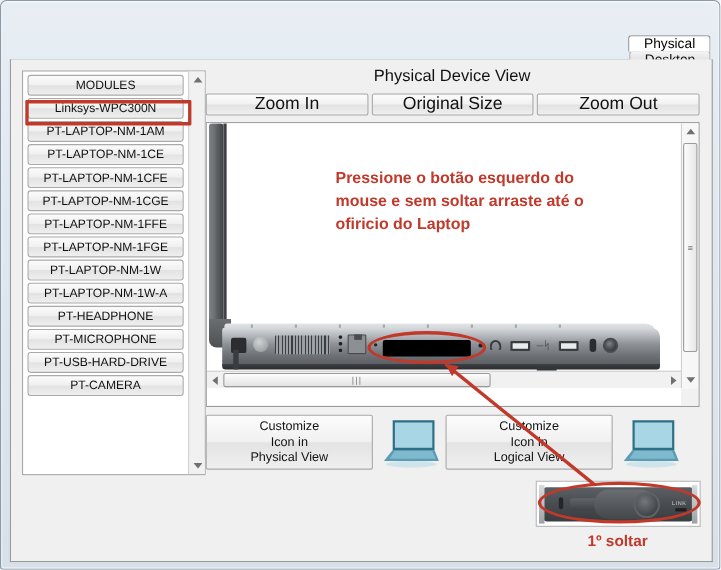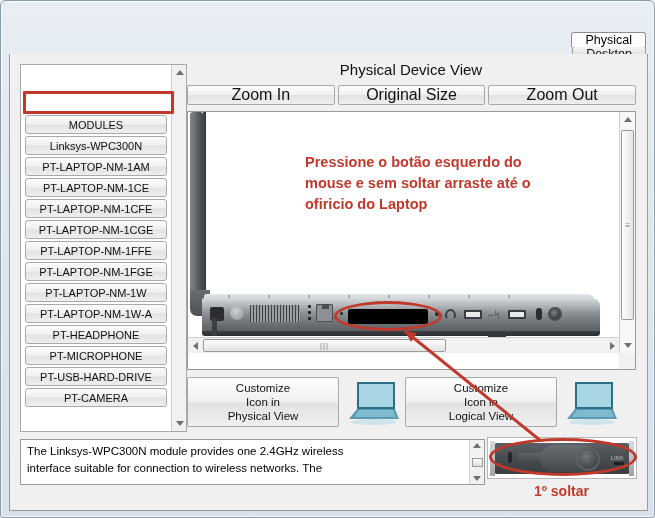--- a/index.html
+++ b/index.html
@@ -122,21 +122,21 @@
   .modbtn {
     height: 19px;
     margin-bottom: 2px;
     border: 1px solid #a9a9a9;
     border-radius: 3px;
     background: linear-gradient(180deg,#fbfbfb 0%, #f0f0f0 48%, #e2e2e2 52%, #efefef 100%);
     display: flex; align-items: center; justify-content: center;
     font-size: 11px; color: #101010;
     white-space: nowrap;
   }
-  .modbtn.header { color: #111; margin-top: 47px; }
+  .modbtn.header { color: #111; }
   .selbox {
     position: absolute;
     left: 2px; top: 26px;
     width: 151px; height: 23px;
     border: 3px solid #c0392b;
     border-radius: 1px;
     pointer-events: none;
     z-index: 5;
   }
   .vscroll {
@@ -511,35 +511,20 @@
         <div class="vscroll">
           <div class="arrow top">
               <div class="tri-up"></div>
             </div>
           <div class="arrow bottom">
               <div class="tri-down"></div>
             </div>
         </div>
       </div>
 
-      <div class="descbox">
-        <div class="desctext">
-          <div>The Linksys-WPC300N module provides one 2.4GHz wireless</div>
-          <div> interface suitable for connection to wireless networks. The</div>
-        </div>
-        <div class="descscroll">
-          <div class="arrow" style="height:11px;display:flex;align-items:center;justify-content:center;">
-              <div class="tri-up"></div>
-            </div>
-          <div class="thumb"></div>
-          <div class="arrow" style="height:11px;display:flex;align-items:center;justify-content:center;">
-              <div class="tri-down"></div>
-            </div>
-        </div>
-      </div>
     </div>
 
     <div class="pdv-title">Physical Device View</div>
 
     <div class="zoombar">
       <div class="zoombtn">
           <span>Zoom In</span>
         </div>
       <div class="zoombtn">
           <span>Original Size</span>

